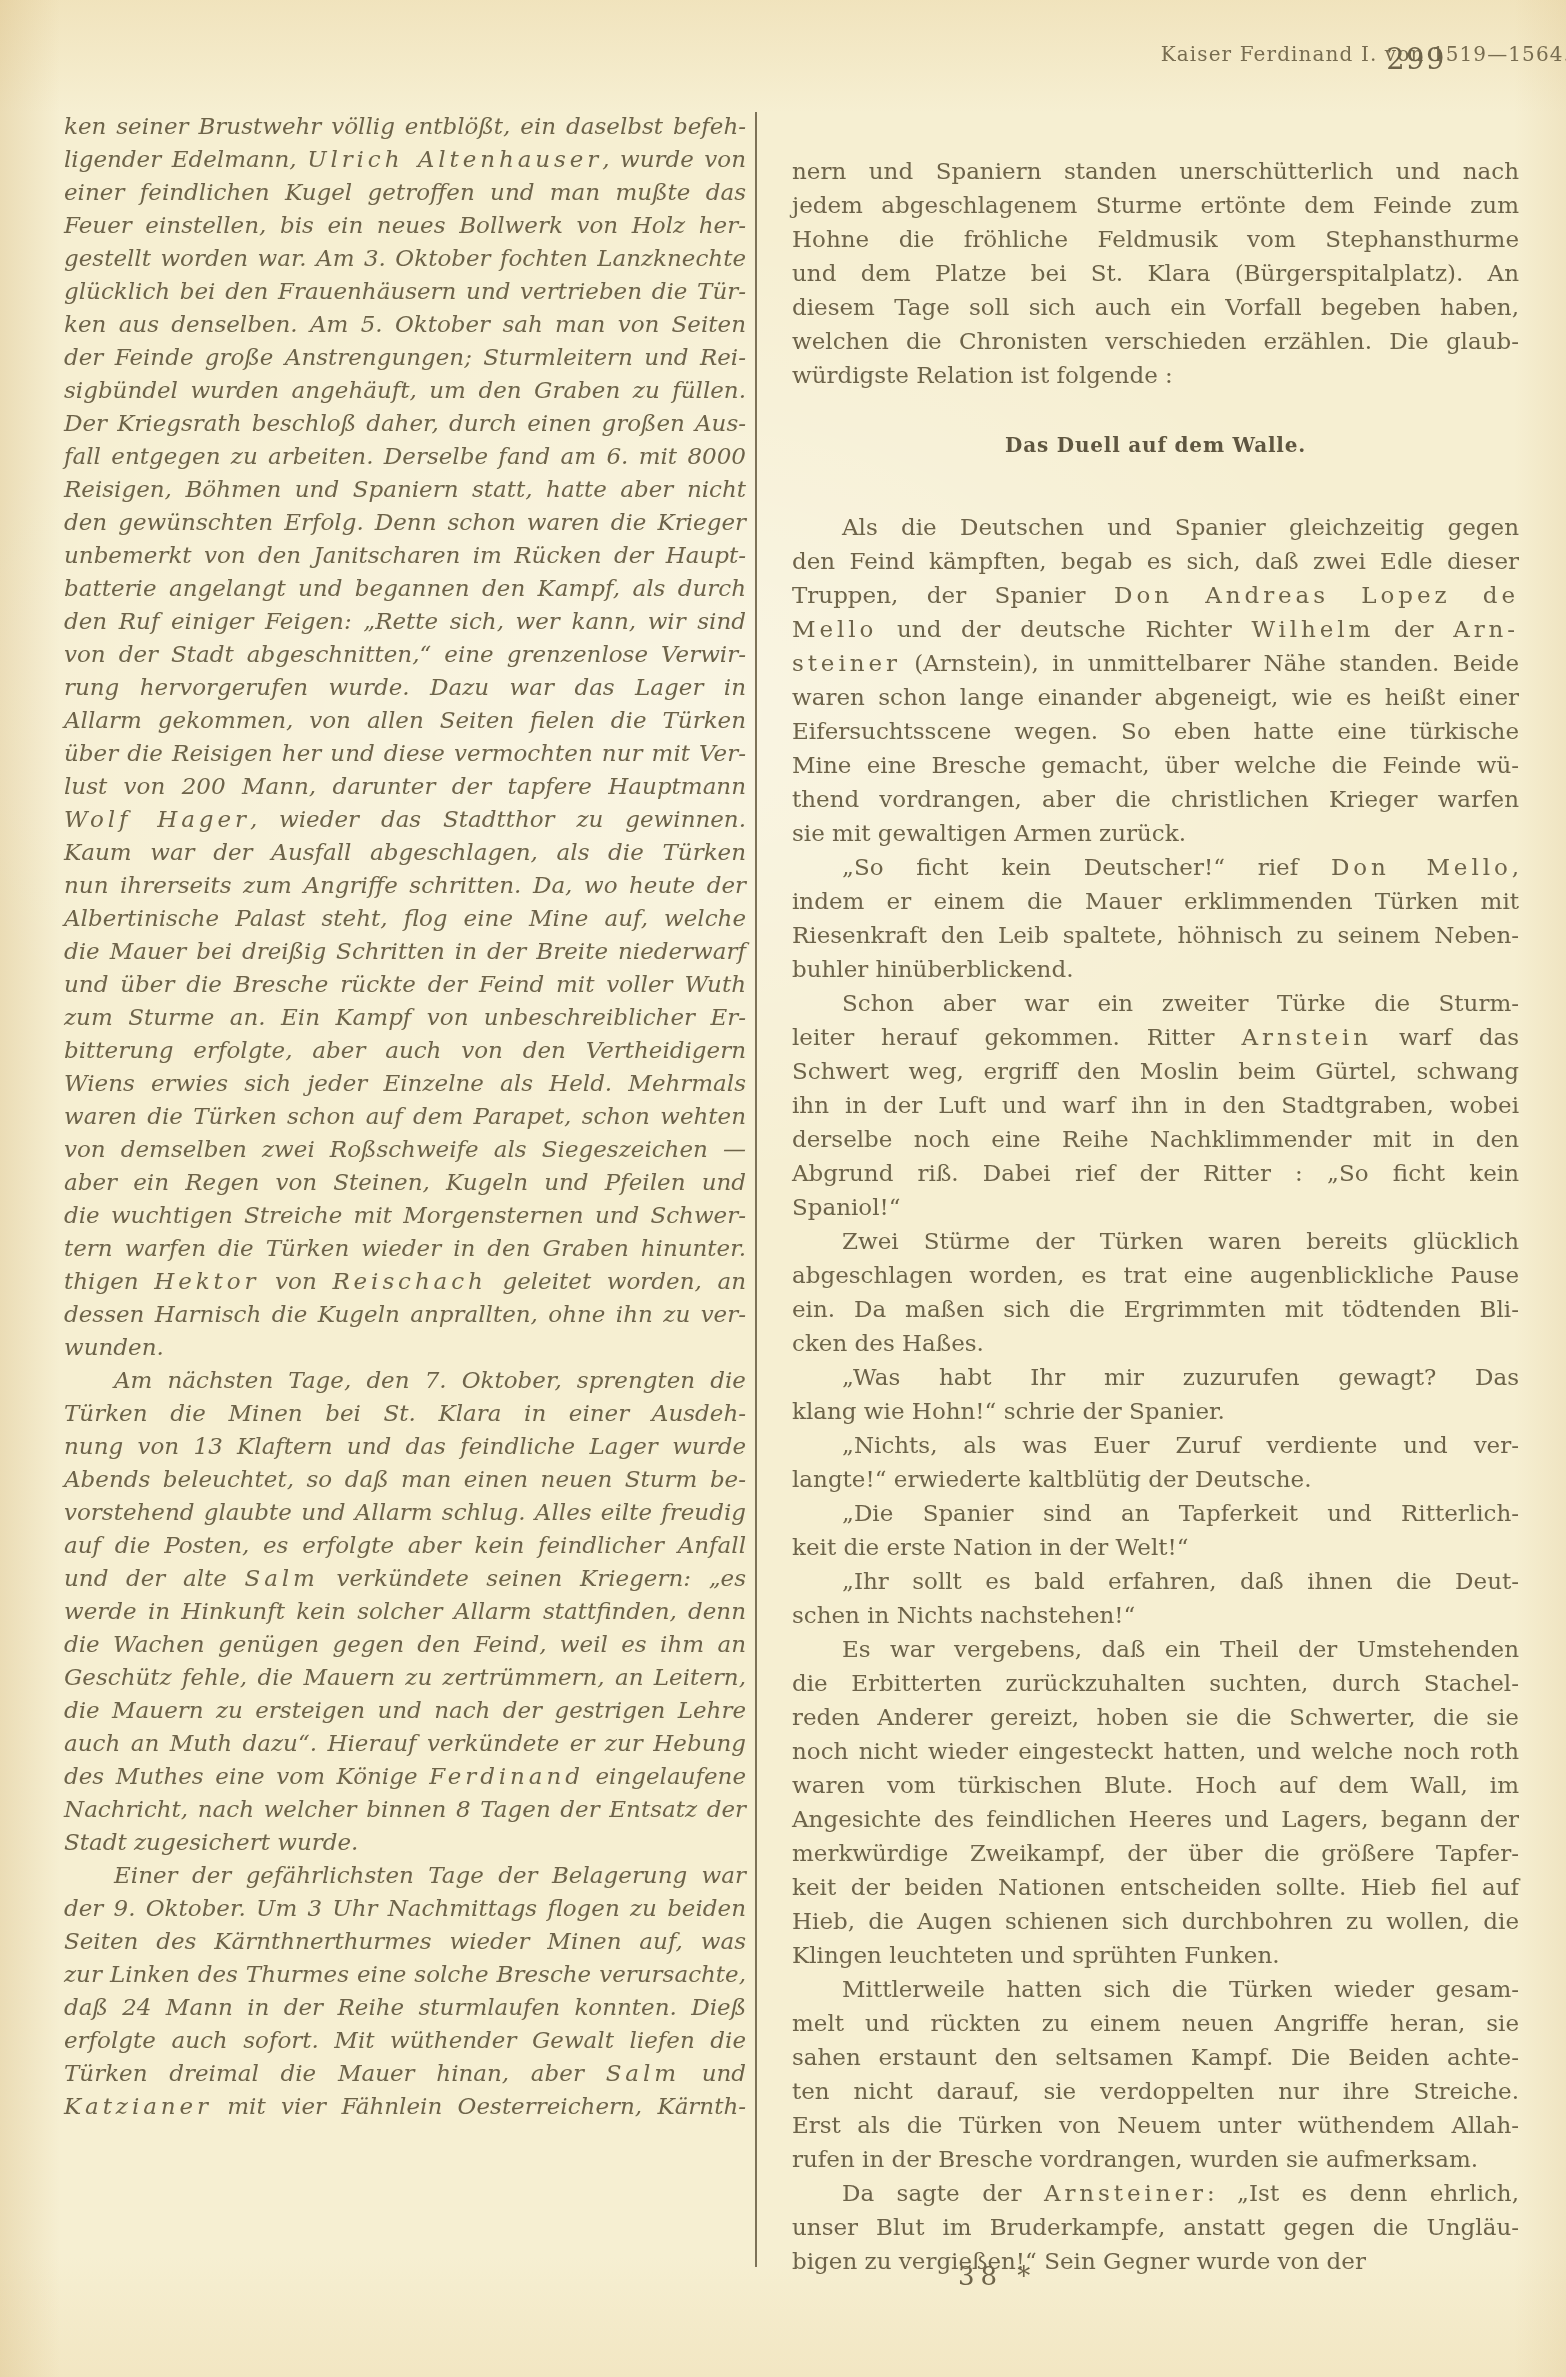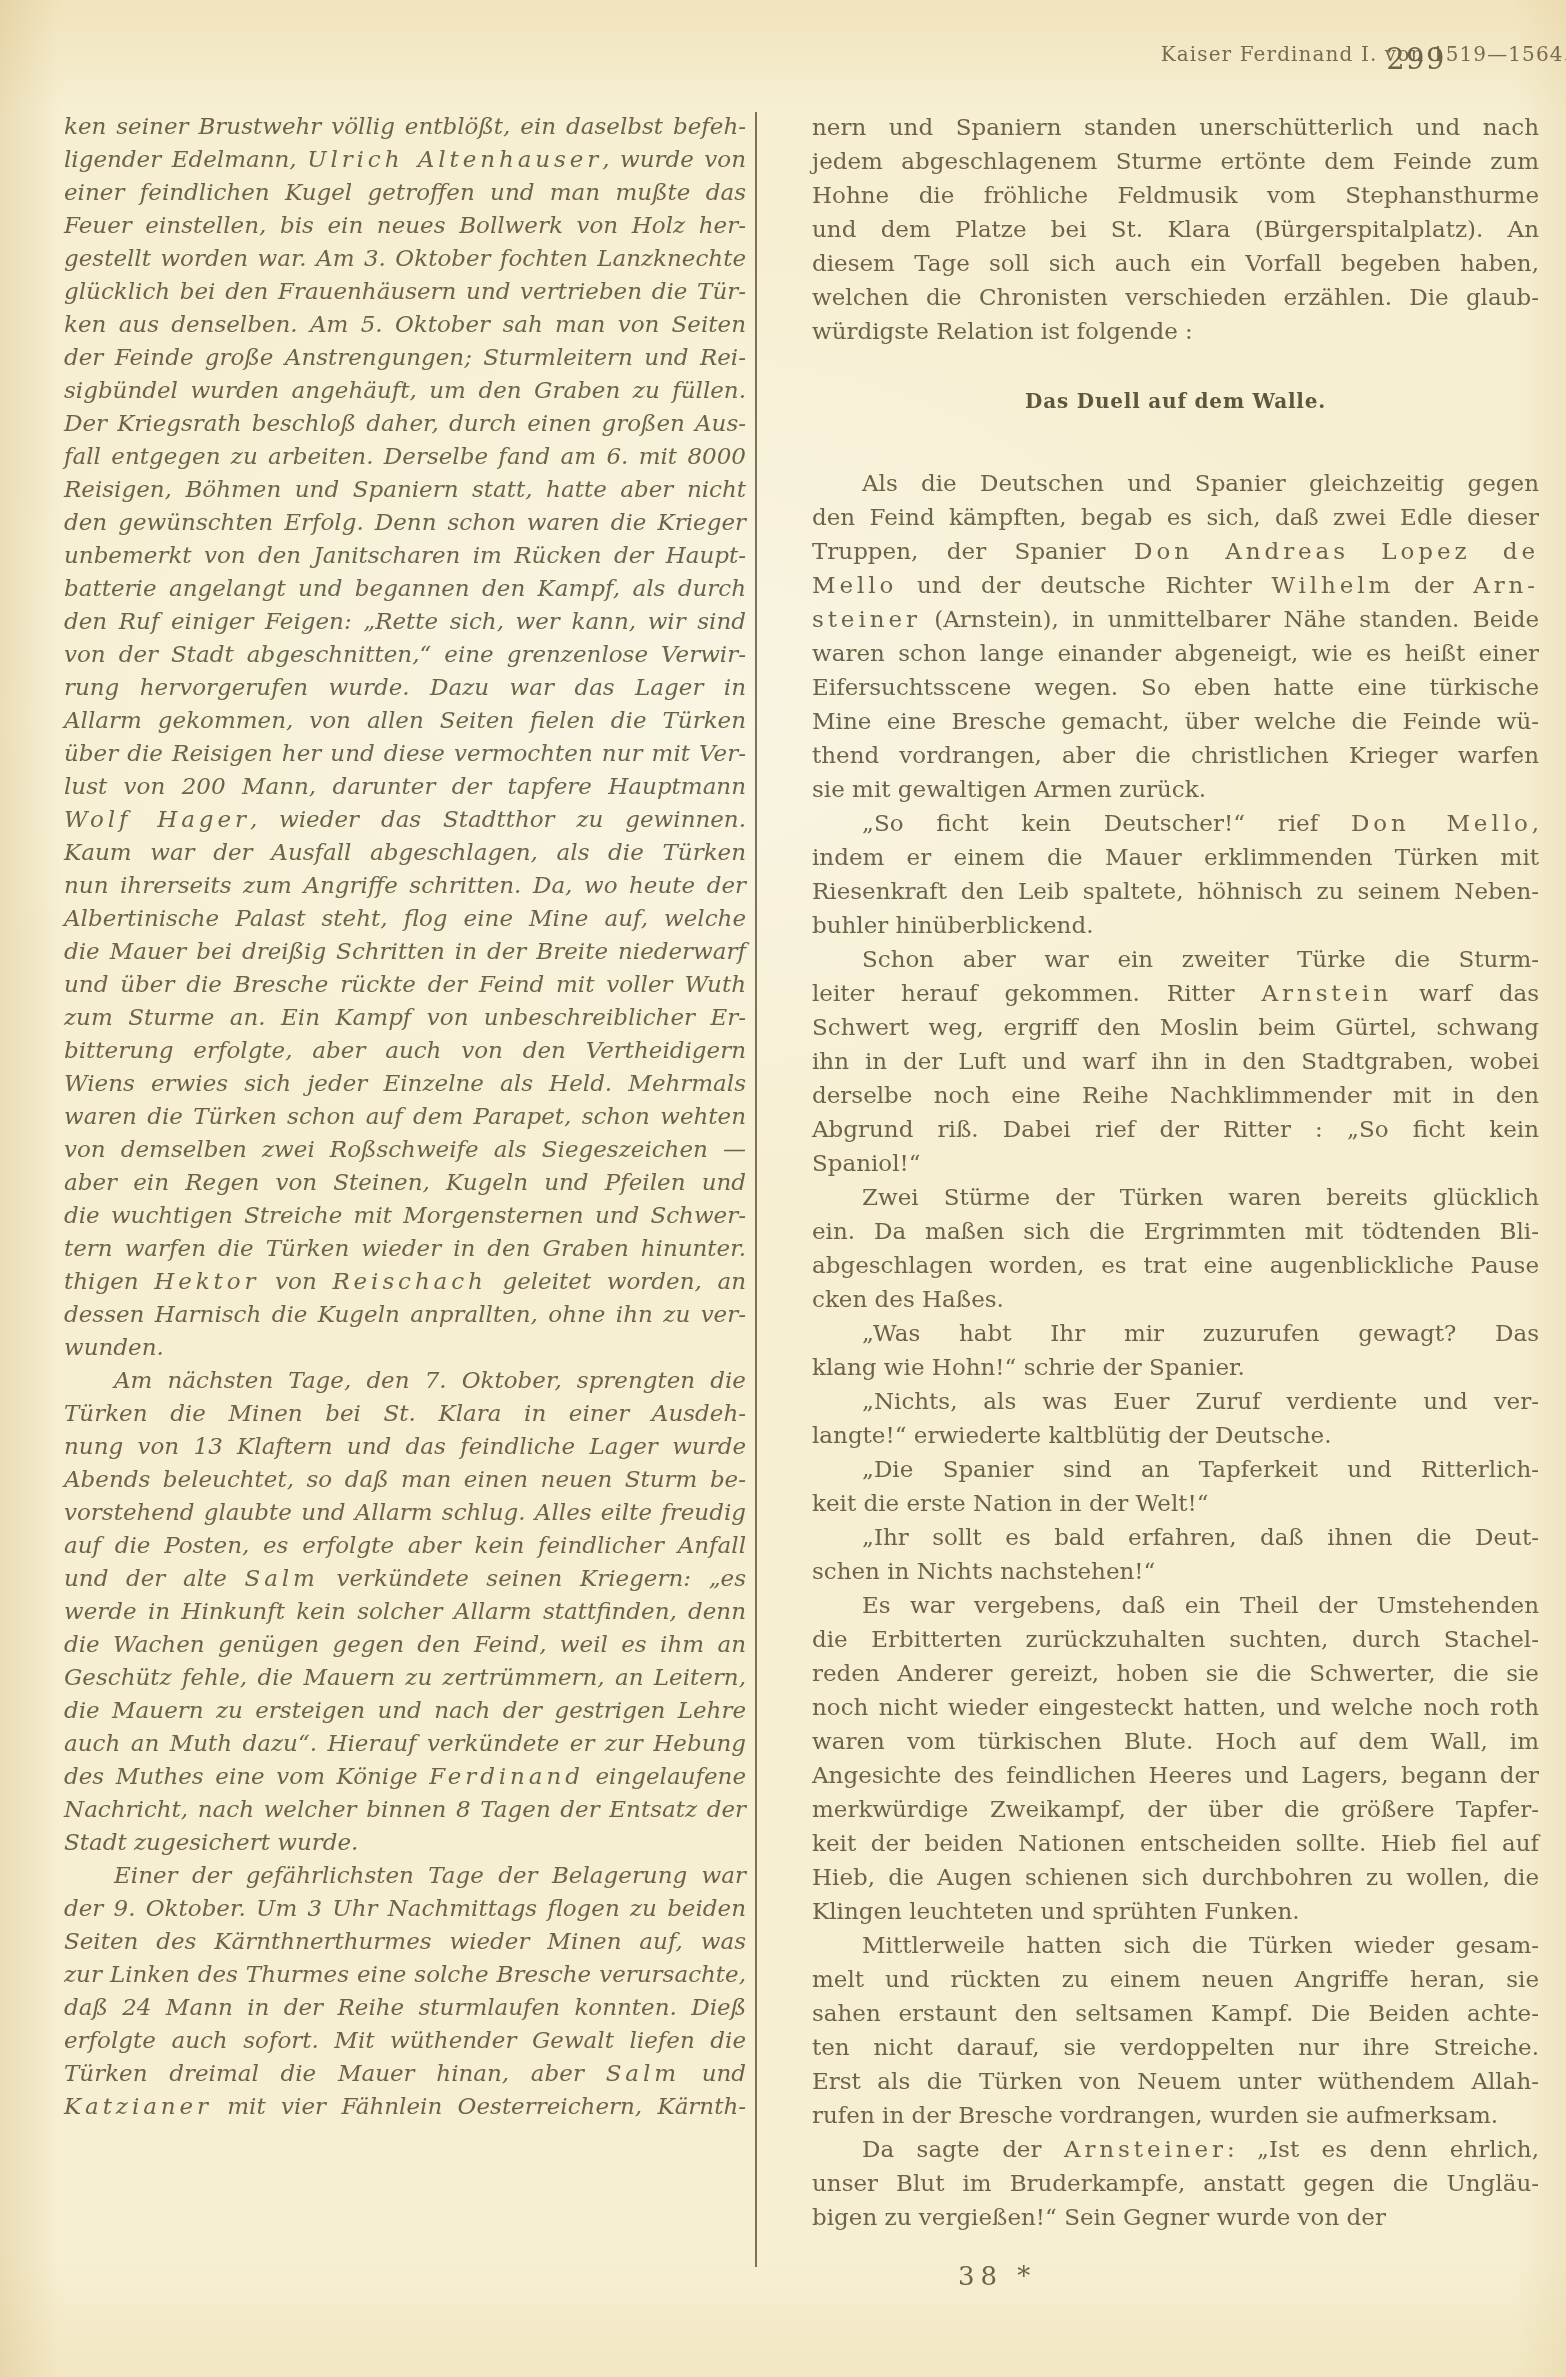--- a/index.html
+++ b/index.html
@@ -23,21 +23,21 @@
     position:absolute;top:42px;left:4px;width:100%;
     text-align:right;font-size:20px;letter-spacing:1.1px;color:#776c50;
   }
   .page-number{
     position:absolute;top:42px;right:121px;
     font-size:29px;color:#6d6349;letter-spacing:1.5px;
   }
   .text-block{position:absolute;top:110px;left:56px;width:1463px;}
   .col{position:absolute;top:0;}
   .col-left{left:8px;width:682px;font-style:italic;}
-  .col-right{left:756px;width:727px;}
+  .col-right{left:736px;width:727px;margin-top:44px;}
   .divider{
     position:absolute;left:699px;top:1.5px;width:2.3px;height:2155px;
     background:#7d7258;
   }
   .line{
     font-size:23px;line-height:33px;
     text-align:justify;text-align-last:justify;
     color:#6d6349;
   }
   .col-right .line{line-height:34px;}
@@ -150,22 +150,22 @@
         <div class="line"><span>Riesenkraft den Leib spaltete, höhnisch zu seinem Neben-</span></div>
         <div class="line end"><span>buhler hinüberblickend.</span></div>
         <div class="line indent"><span>Schon aber war ein zweiter Türke die Sturm-</span></div>
         <div class="line"><span>leiter herauf gekommen. Ritter </span><span class="sperr">Arnstein</span><span> warf das</span></div>
         <div class="line"><span>Schwert weg, ergriff den Moslin beim Gürtel, schwang</span></div>
         <div class="line"><span>ihn in der Luft und warf ihn in den Stadtgraben, wobei</span></div>
         <div class="line"><span>derselbe noch eine Reihe Nachklimmender mit in den</span></div>
         <div class="line"><span>Abgrund riß. Dabei rief der Ritter : „So ficht kein</span></div>
         <div class="line end"><span>Spaniol!“</span></div>
         <div class="line indent"><span>Zwei Stürme der Türken waren bereits glücklich</span></div>
+        <div class="line"><span>abgeschlagen worden, es trat eine augenblickliche Pause</span></div>
         <div class="line"><span>ein. Da maßen sich die Ergrimmten mit tödtenden Bli-</span></div>
-        <div class="line"><span>abgeschlagen worden, es trat eine augenblickliche Pause</span></div>
         <div class="line end"><span>cken des Haßes.</span></div>
         <div class="line indent"><span>„Was habt Ihr mir zuzurufen gewagt? Das</span></div>
         <div class="line end"><span>klang wie Hohn!“ schrie der Spanier.</span></div>
         <div class="line indent"><span>„Nichts, als was Euer Zuruf verdiente und ver-</span></div>
         <div class="line end"><span>langte!“ erwiederte kaltblütig der Deutsche.</span></div>
         <div class="line indent"><span>„Die Spanier sind an Tapferkeit und Ritterlich-</span></div>
         <div class="line end"><span>keit die erste Nation in der Welt!“</span></div>
         <div class="line indent"><span>„Ihr sollt es bald erfahren, daß ihnen die Deut-</span></div>
         <div class="line end"><span>schen in Nichts nachstehen!“</span></div>
         <div class="line indent"><span>Es war vergebens, daß ein Theil der Umstehenden</span></div>

